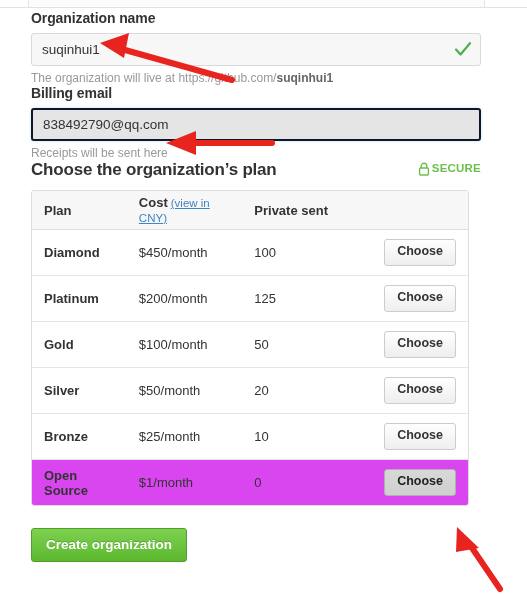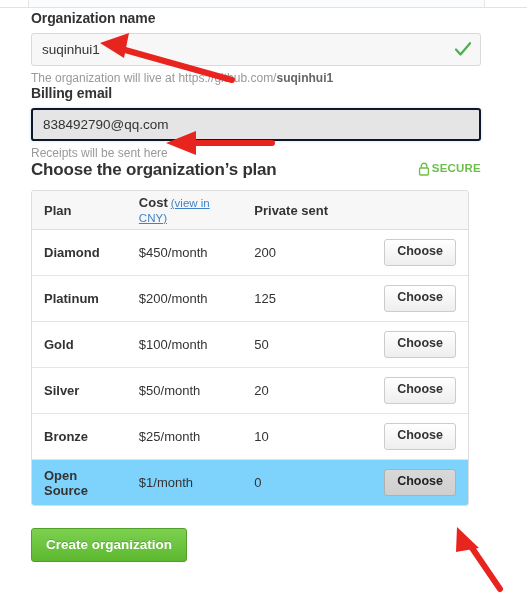--- a/index.html
+++ b/index.html
@@ -162,21 +162,21 @@
   .plan-table tbody td { height: 45px; }
   .plan-table tbody td.plan-name {
     font-weight: bold;
     color: #333333;
     padding-left: 12px;
     width: 104px;
   }
   .plan-table tbody td.plan-cost { width: 136px; color: #333333; }
   .plan-table tbody td.plan-repos { width: 120px; color: #333333; }
   .plan-table tbody td.plan-action { text-align: right; padding-right: 12px; }
-  .plan-table tbody tr.selected td { background: #7dd3fc; }
+  .plan-table tbody tr.selected td { background: #d946ef; }
 
   .choose-btn {
     display: inline-block;
     min-width: 68px;
     padding: 5px 12px 6px 12px;
     font-family: "Liberation Sans", sans-serif;
     font-size: 12.5px;
     font-weight: bold;
     color: #333333;
     background: linear-gradient(#ffffff, #eeeeee);
@@ -270,21 +270,21 @@
         <th>Plan</th>
         <th><span>Cost</span><a href="#" class="cny-link">(view in CNY)</a></th>
         <th>Private sent</th>
         <th></th>
       </tr>
     </thead>
     <tbody id="plan-rows">
         <tr>
           <td class="plan-name">Diamond</td>
           <td class="plan-cost">$450/month</td>
-          <td class="plan-repos">200</td>
+          <td class="plan-repos">100</td>
           <td class="plan-action"><button class="choose-btn">Choose</button></td>
         </tr>
         <tr>
           <td class="plan-name">Platinum</td>
           <td class="plan-cost">$200/month</td>
           <td class="plan-repos">125</td>
           <td class="plan-action"><button class="choose-btn">Choose</button></td>
         </tr>
         <tr>
           <td class="plan-name">Gold</td>

